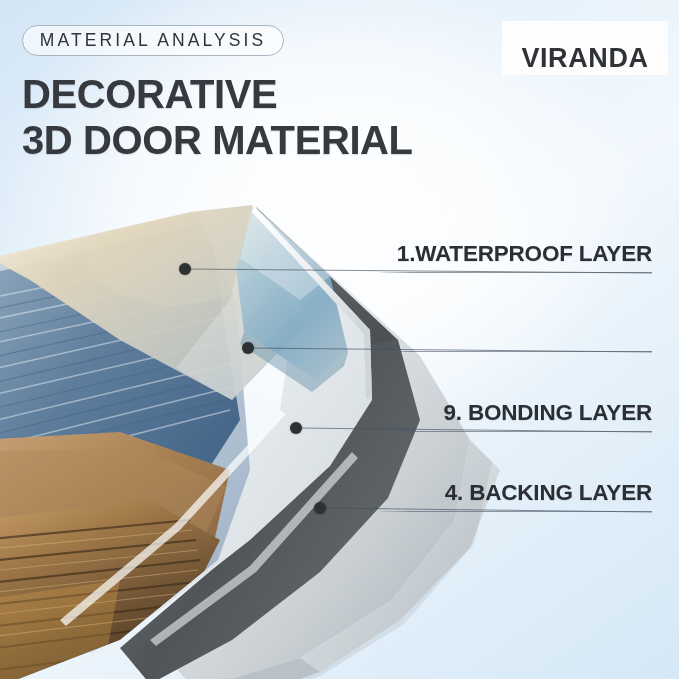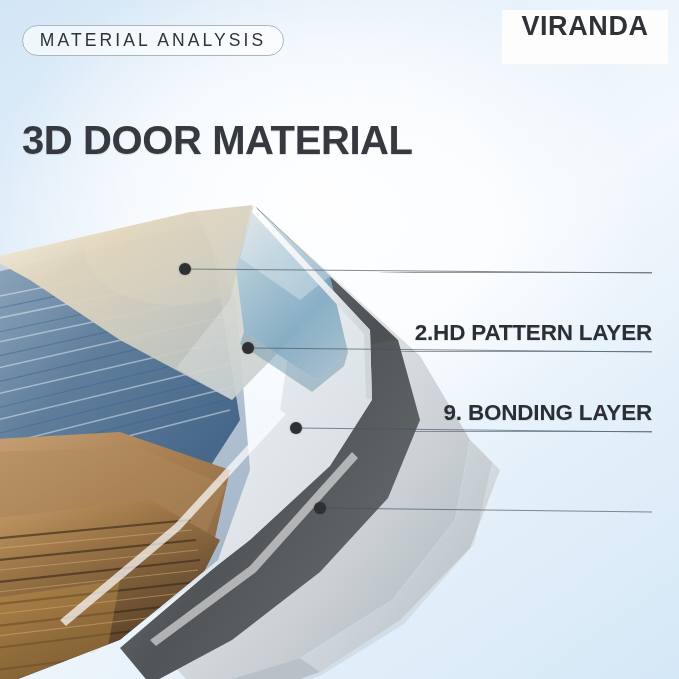--- a/index.html
+++ b/index.html
@@ -49,26 +49,26 @@
     letter-spacing: -0.4px;
     white-space: nowrap;
     text-shadow: 0 1px 1px rgba(120,140,160,0.28);
   }
   #title1 { top: 72px; }
   #title2 { top: 118px; }
 
   .logo-box {
     position: absolute;
     left: 503px;
-    top: 11px;
+    top: 22px;
     width: 164px;
     height: 52px;
     background: #fdfdfd;
     display: flex;
-    align-items: flex-start;
+    align-items: flex-end;
     justify-content: center;
     box-shadow: 0 0 0 1px rgba(255,255,255,0.9);
   }
   .logo-box span {
     font-size: 27px;
     font-weight: bold;
     color: #2f3338;
     letter-spacing: 0.6px;
   }
 
@@ -292,35 +292,40 @@
       <line x1="248" y1="348" x2="652" y2="352"></line>
       <line x1="296" y1="428" x2="652" y2="432"></line>
       <line x1="320" y1="508" x2="652" y2="512"></line>
     </g>
   </svg>
 
   <div class="pill">
     <span>MATERIAL ANALYSIS</span>
   </div>
 
+  <div class="title-line" id="title1">DECORATIVE</div>
   <div class="title-line" id="title2">3D DOOR MATERIAL</div>
 
   <div class="logo-box">
     <span>VIRANDA</span>
   </div>
 
   <div class="callout" id="c1" style="right: 27px; top: 239px; width: 272px; height: 34px;">
+    <div class="lbl">1.WATERPROOF LAYER</div>
     <div class="rule" style="width: 272px;"></div>
   </div>
   <div class="callout" id="c2" style="right: 27px; top: 318px; width: 272px; height: 34px;">
-    <div class="lbl">2.HD PATTERN LAYER</div>
     <div class="rule" style="width: 272px;"></div>
   </div>
   <div class="callout" id="c3" style="right: 27px; top: 398px; width: 272px; height: 34px;">
     <div class="lbl">9. BONDING LAYER</div>
+    <div class="rule" style="width: 272px;"></div>
+  </div>
+  <div class="callout" id="c4" style="right: 27px; top: 478px; width: 272px; height: 34px;">
+    <div class="lbl">4. BACKING LAYER</div>
     <div class="rule" style="width: 272px;"></div>
   </div>
 
   <div class="dot" id="d1" style="left: 179px; top: 263px;"></div>
   <div class="dot" id="d2" style="left: 242px; top: 342px;"></div>
   <div class="dot" id="d3" style="left: 290px; top: 422px;"></div>
   <div class="dot" id="d4" style="left: 314px; top: 502px;"></div>
 
 </div>
 

